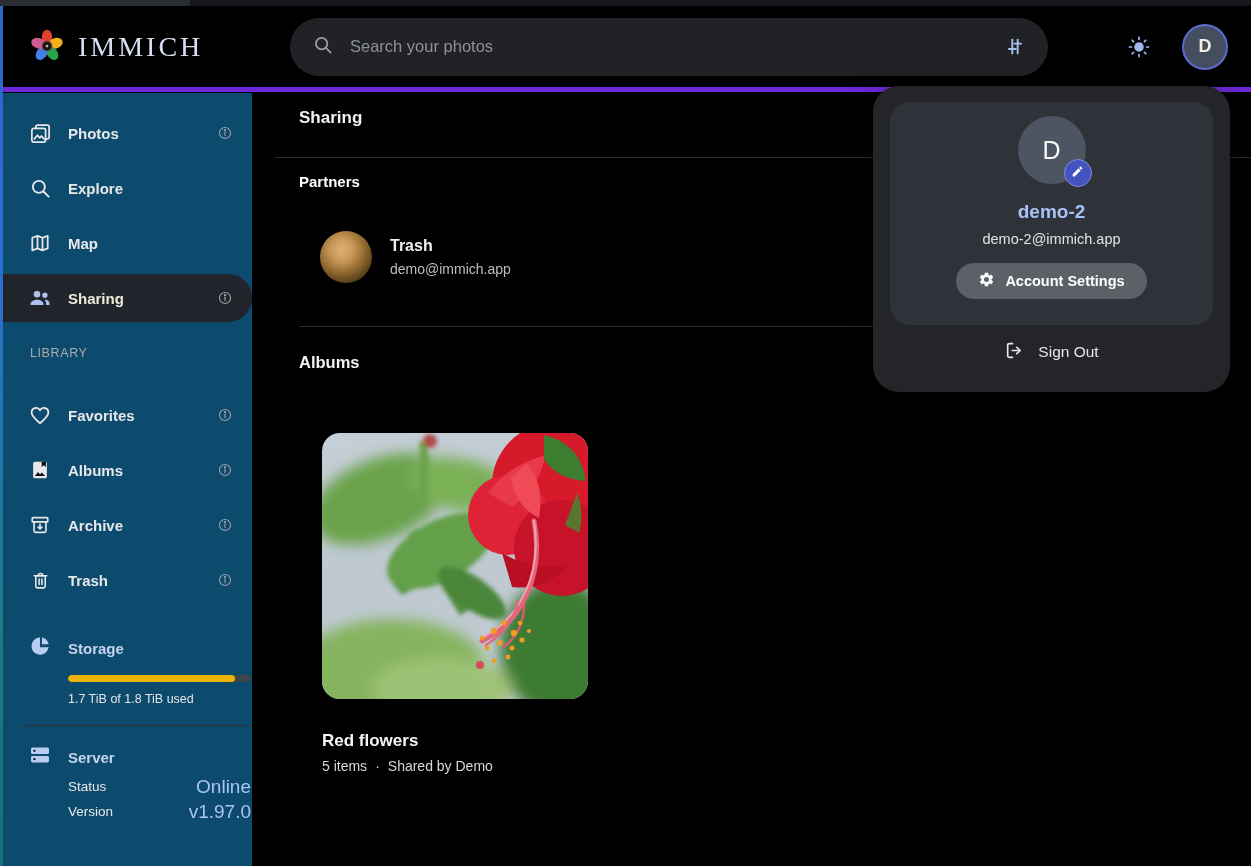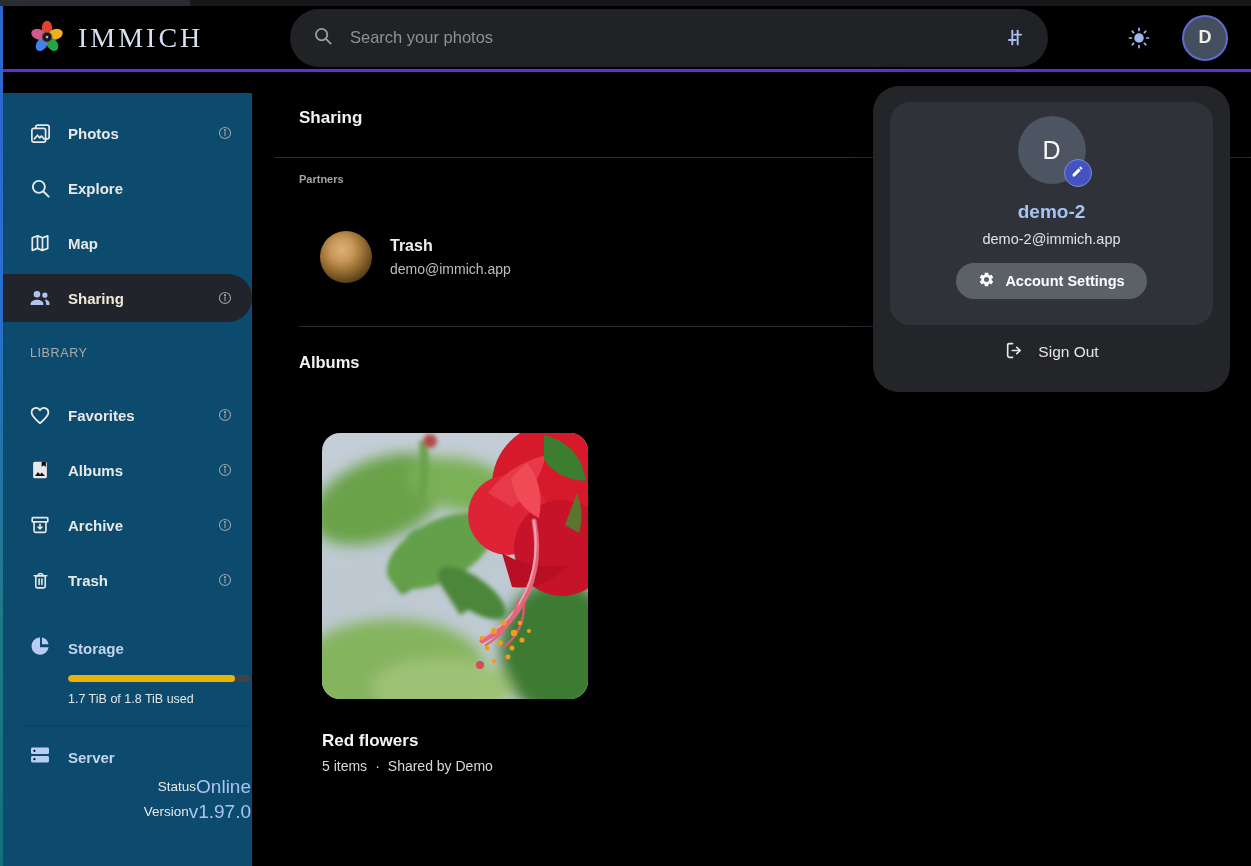--- a/index.html
+++ b/index.html
@@ -11,22 +11,22 @@
     position:relative;
     overflow:hidden;
   }
   
   .top-strip { position:absolute; top:0; left:0; right:0; height:6px; background:#17181c; z-index:50; }
   .top-strip::before { content:''; position:absolute; left:0; top:0; width:190px; height:6px; background:#2a2c33; }
   .left-edge { position:absolute; left:0; top:6px; bottom:0; width:3px; z-index:50;
     background:linear-gradient(180deg,#2e65c9 0%, #2b6ed4 30%, #1d7b85 72%, #127078 100%); }
 
   
-  .topbar { position:absolute; left:3px; top:6px; right:0; height:66px; background:#000;
-    border-bottom:3px solid #6d28d9; z-index:10; }
+  .topbar { position:absolute; left:3px; top:6px; right:0; height:86px; background:#000;
+    border-bottom:5px solid #6d28d9; z-index:10; }
   .logo { position:absolute; left:25px; top:50%; transform:translateY(-50%);
     display:flex; align-items:center; gap:12px; cursor:pointer; }
   .logo-word { font-family:"Liberation Serif", serif; font-size:28px; letter-spacing:3px;
     color:#d7dff1; font-weight:400; }
   .searchbar { position:absolute; left:287px; top:50%; transform:translateY(-50%);
     width:758px; height:58px; background:#202226; border-radius:29px;
     display:flex; align-items:center; padding:0 22px; gap:16px; }
   .searchbar input { flex:1; background:transparent; border:none; outline:none;
     color:#dcdcdc; font-size:16.5px; font-family:"Liberation Sans", sans-serif; }
   .searchbar input::placeholder { color:#8e9196; }
@@ -52,29 +52,29 @@
   .storage { margin-top:27px; padding-left:25px; }
   .storage-head { display:flex; align-items:center; gap:16px; height:34px; }
   .storage-label, .server-label { font-size:15px; font-weight:600; color:#c6d3ec; }
   .storage-bar { margin:10px 0 0 40px; width:183px; height:7px; border-radius:4px; background:#3f434a; overflow:hidden; }
   .storage-fill { height:100%; border-radius:4px; background:#e9b306; }
   .storage-used { margin:10px 0 0 40px; font-size:12.5px; color:#e6e6e6; }
   .side-divider { margin:19px 0 0 19px; width:229px; border-top:1px solid #2f3237; }
   .server { margin-top:14px; padding-left:25px; }
   .server-head { display:flex; align-items:center; gap:16px; height:34px; }
   .server-rows { margin-left:40px; width:183px; }
-  .server-row { display:flex; justify-content:flex-end; align-items:center; height:25px; }
+  .server-row { display:flex; justify-content:space-between; align-items:center; height:25px; }
   .server-row .k { font-size:13.5px; color:#e8e8e8; }
   .server-row .v { font-size:19px; color:#a9c4f5; }
 
   
   .main { position:absolute; left:252px; top:93px; right:0; bottom:0; background:#000; }
   .page-title { position:absolute; left:47px; top:15px; font-size:17px; font-weight:600; color:#f2f2f2; }
   .divider-1 { position:absolute; left:23px; right:0; top:64px; border-top:1px solid #2c2e33; }
-  .partners-heading { position:absolute; left:47px; top:80px; font-size:11px; font-weight:600; color:#a3a3a3; }
+  .partners-heading { position:absolute; left:47px; top:80px; font-size:15px; font-weight:600; color:#ffffff; }
   .partner-row { position:absolute; left:68px; top:138px; display:flex; align-items:center; gap:18px; cursor:pointer; }
   .partner-avatar { width:52px; height:52px; border-radius:50%;
     background:radial-gradient(circle at 42% 36%, #dcb275 0%, #c89758 26%, #9a6f33 48%, #5d431c 72%, #33240e 100%); }
   .partner-name { font-size:16px; font-weight:600; color:#f0f0f0; }
   .partner-email { font-size:14px; color:#bdbdbd; margin-top:6px; }
   .divider-2 { position:absolute; left:47px; width:574px; top:233px; border-top:1px solid #2c2e33; }
   .albums-heading { position:absolute; left:47px; top:260px; font-size:16.5px; font-weight:600; color:#f2f2f2; }
   .album-card { position:absolute; left:70px; top:340px; width:266px; cursor:pointer; }
   .album-thumb { width:266px; height:266px; border-radius:18px; overflow:hidden; display:block; }
   .album-title { margin-top:32px; font-size:17px; font-weight:700; color:#f5f5f5; }

